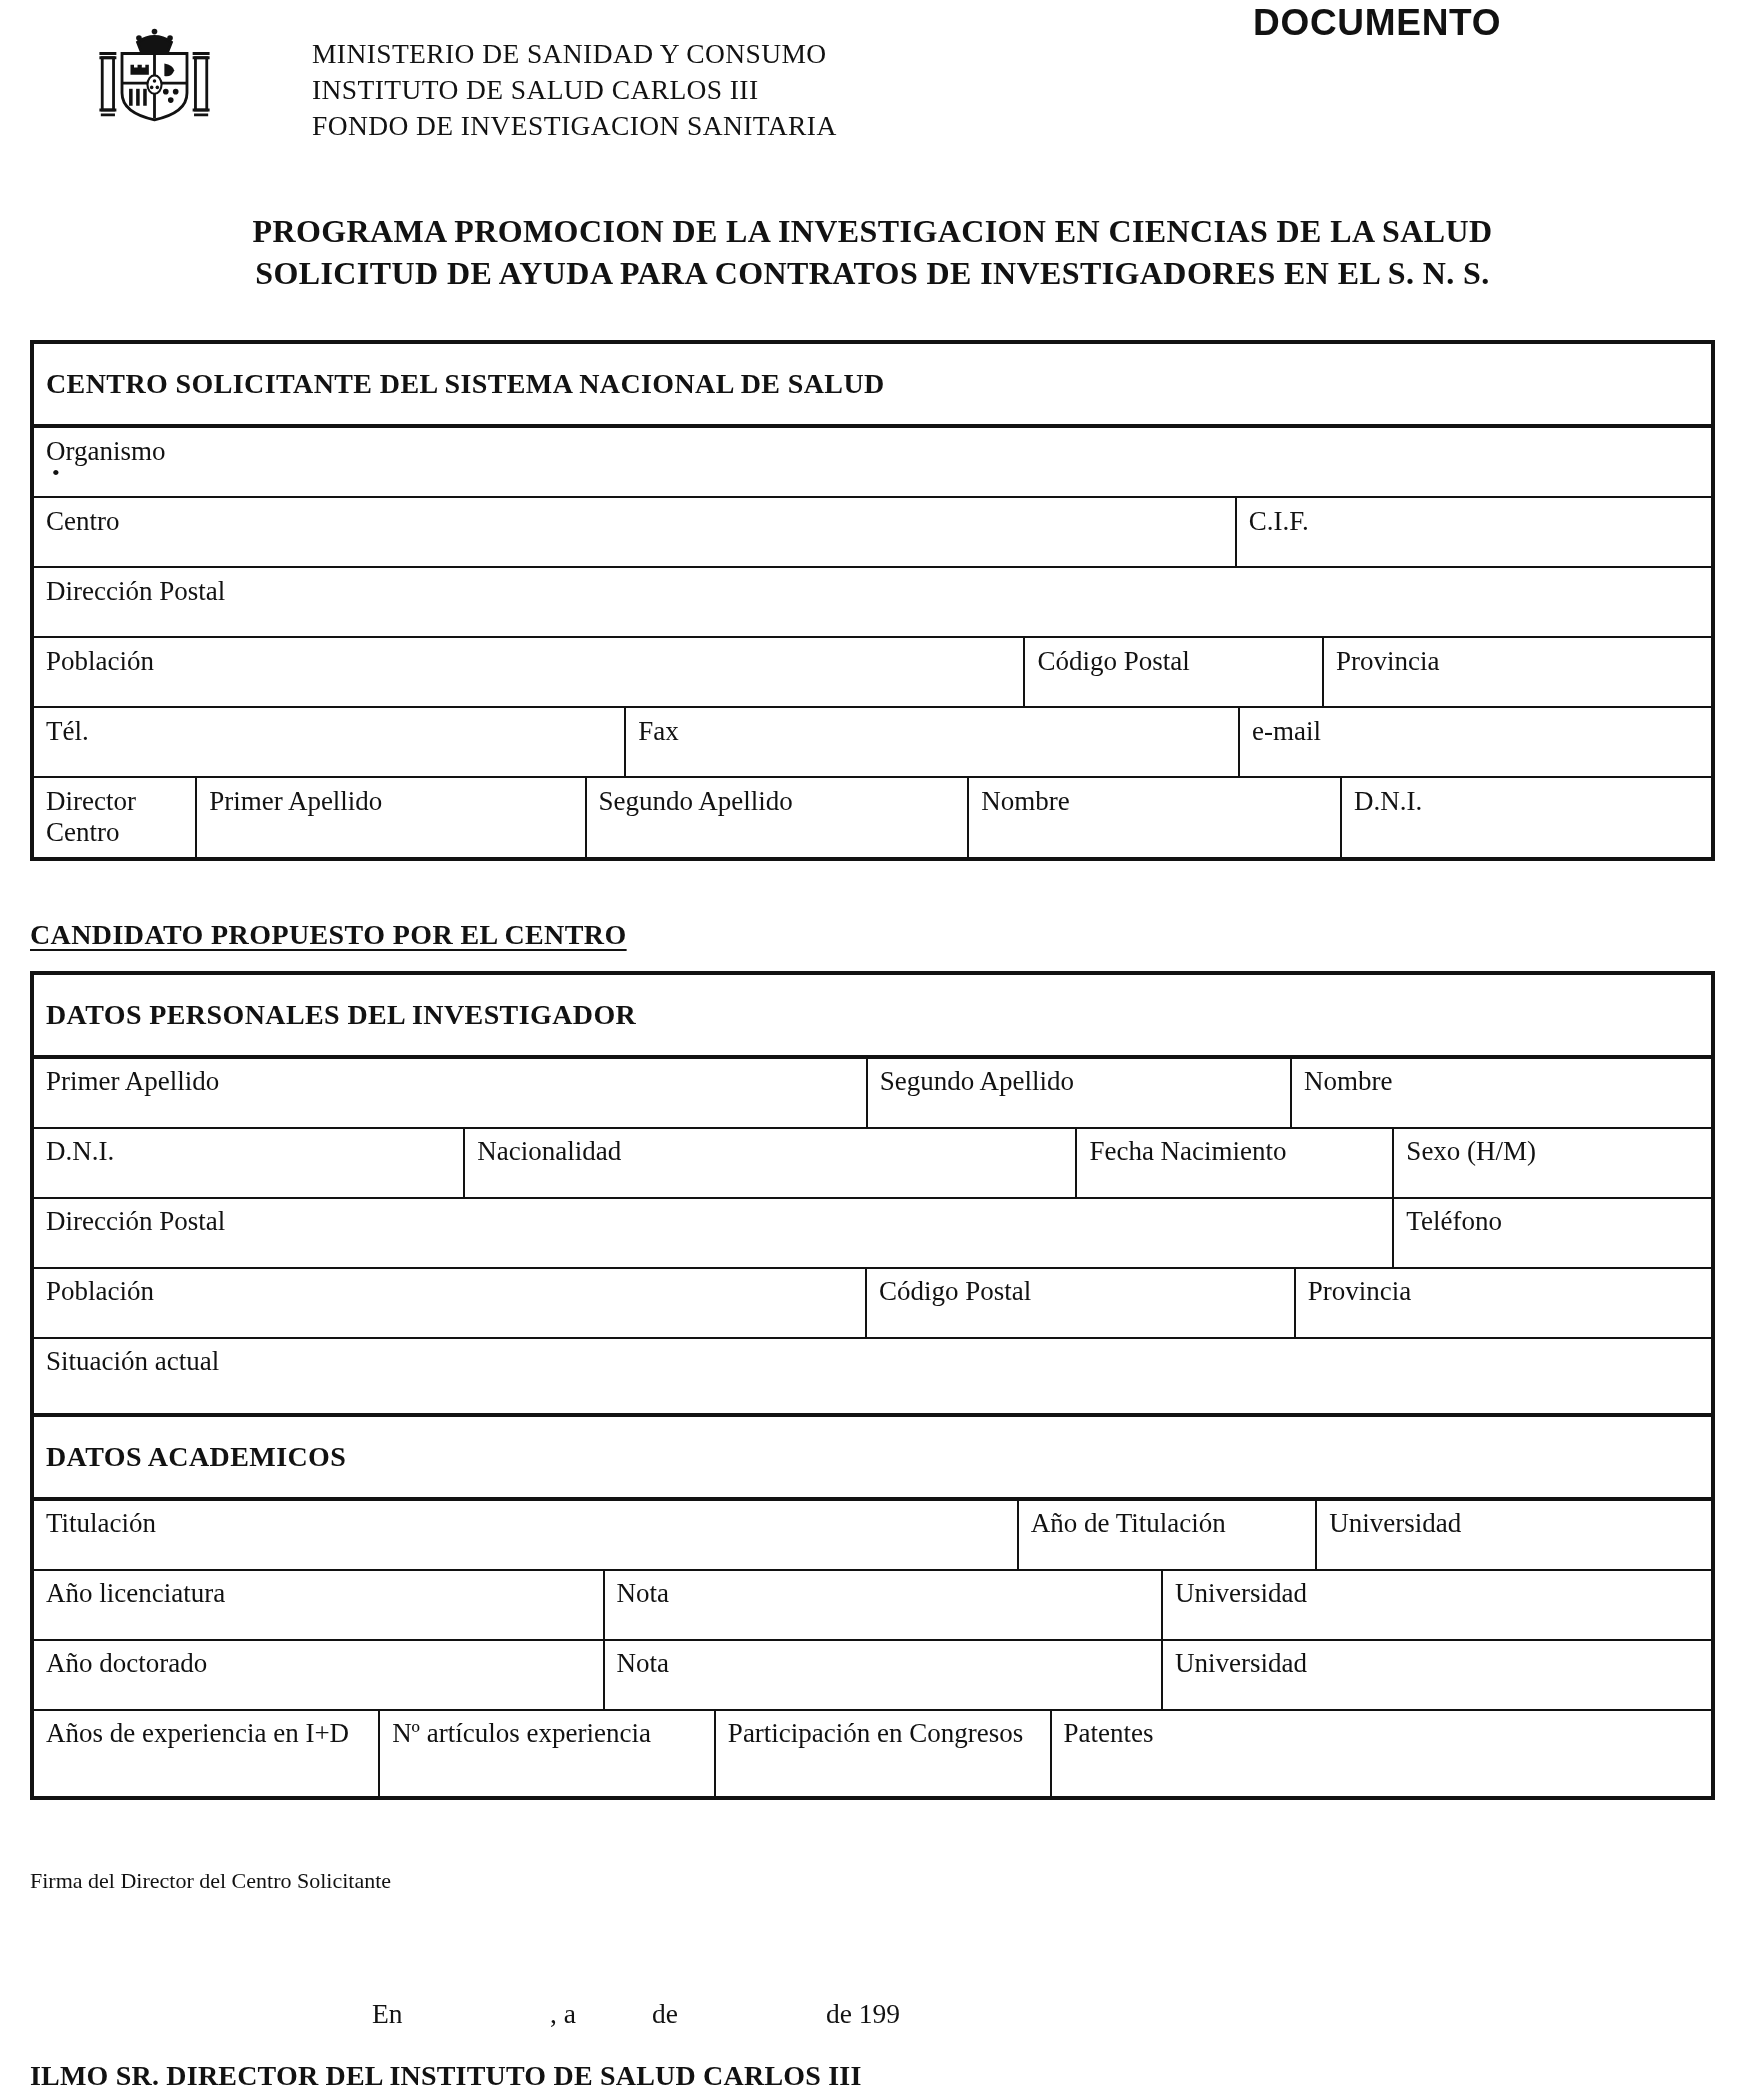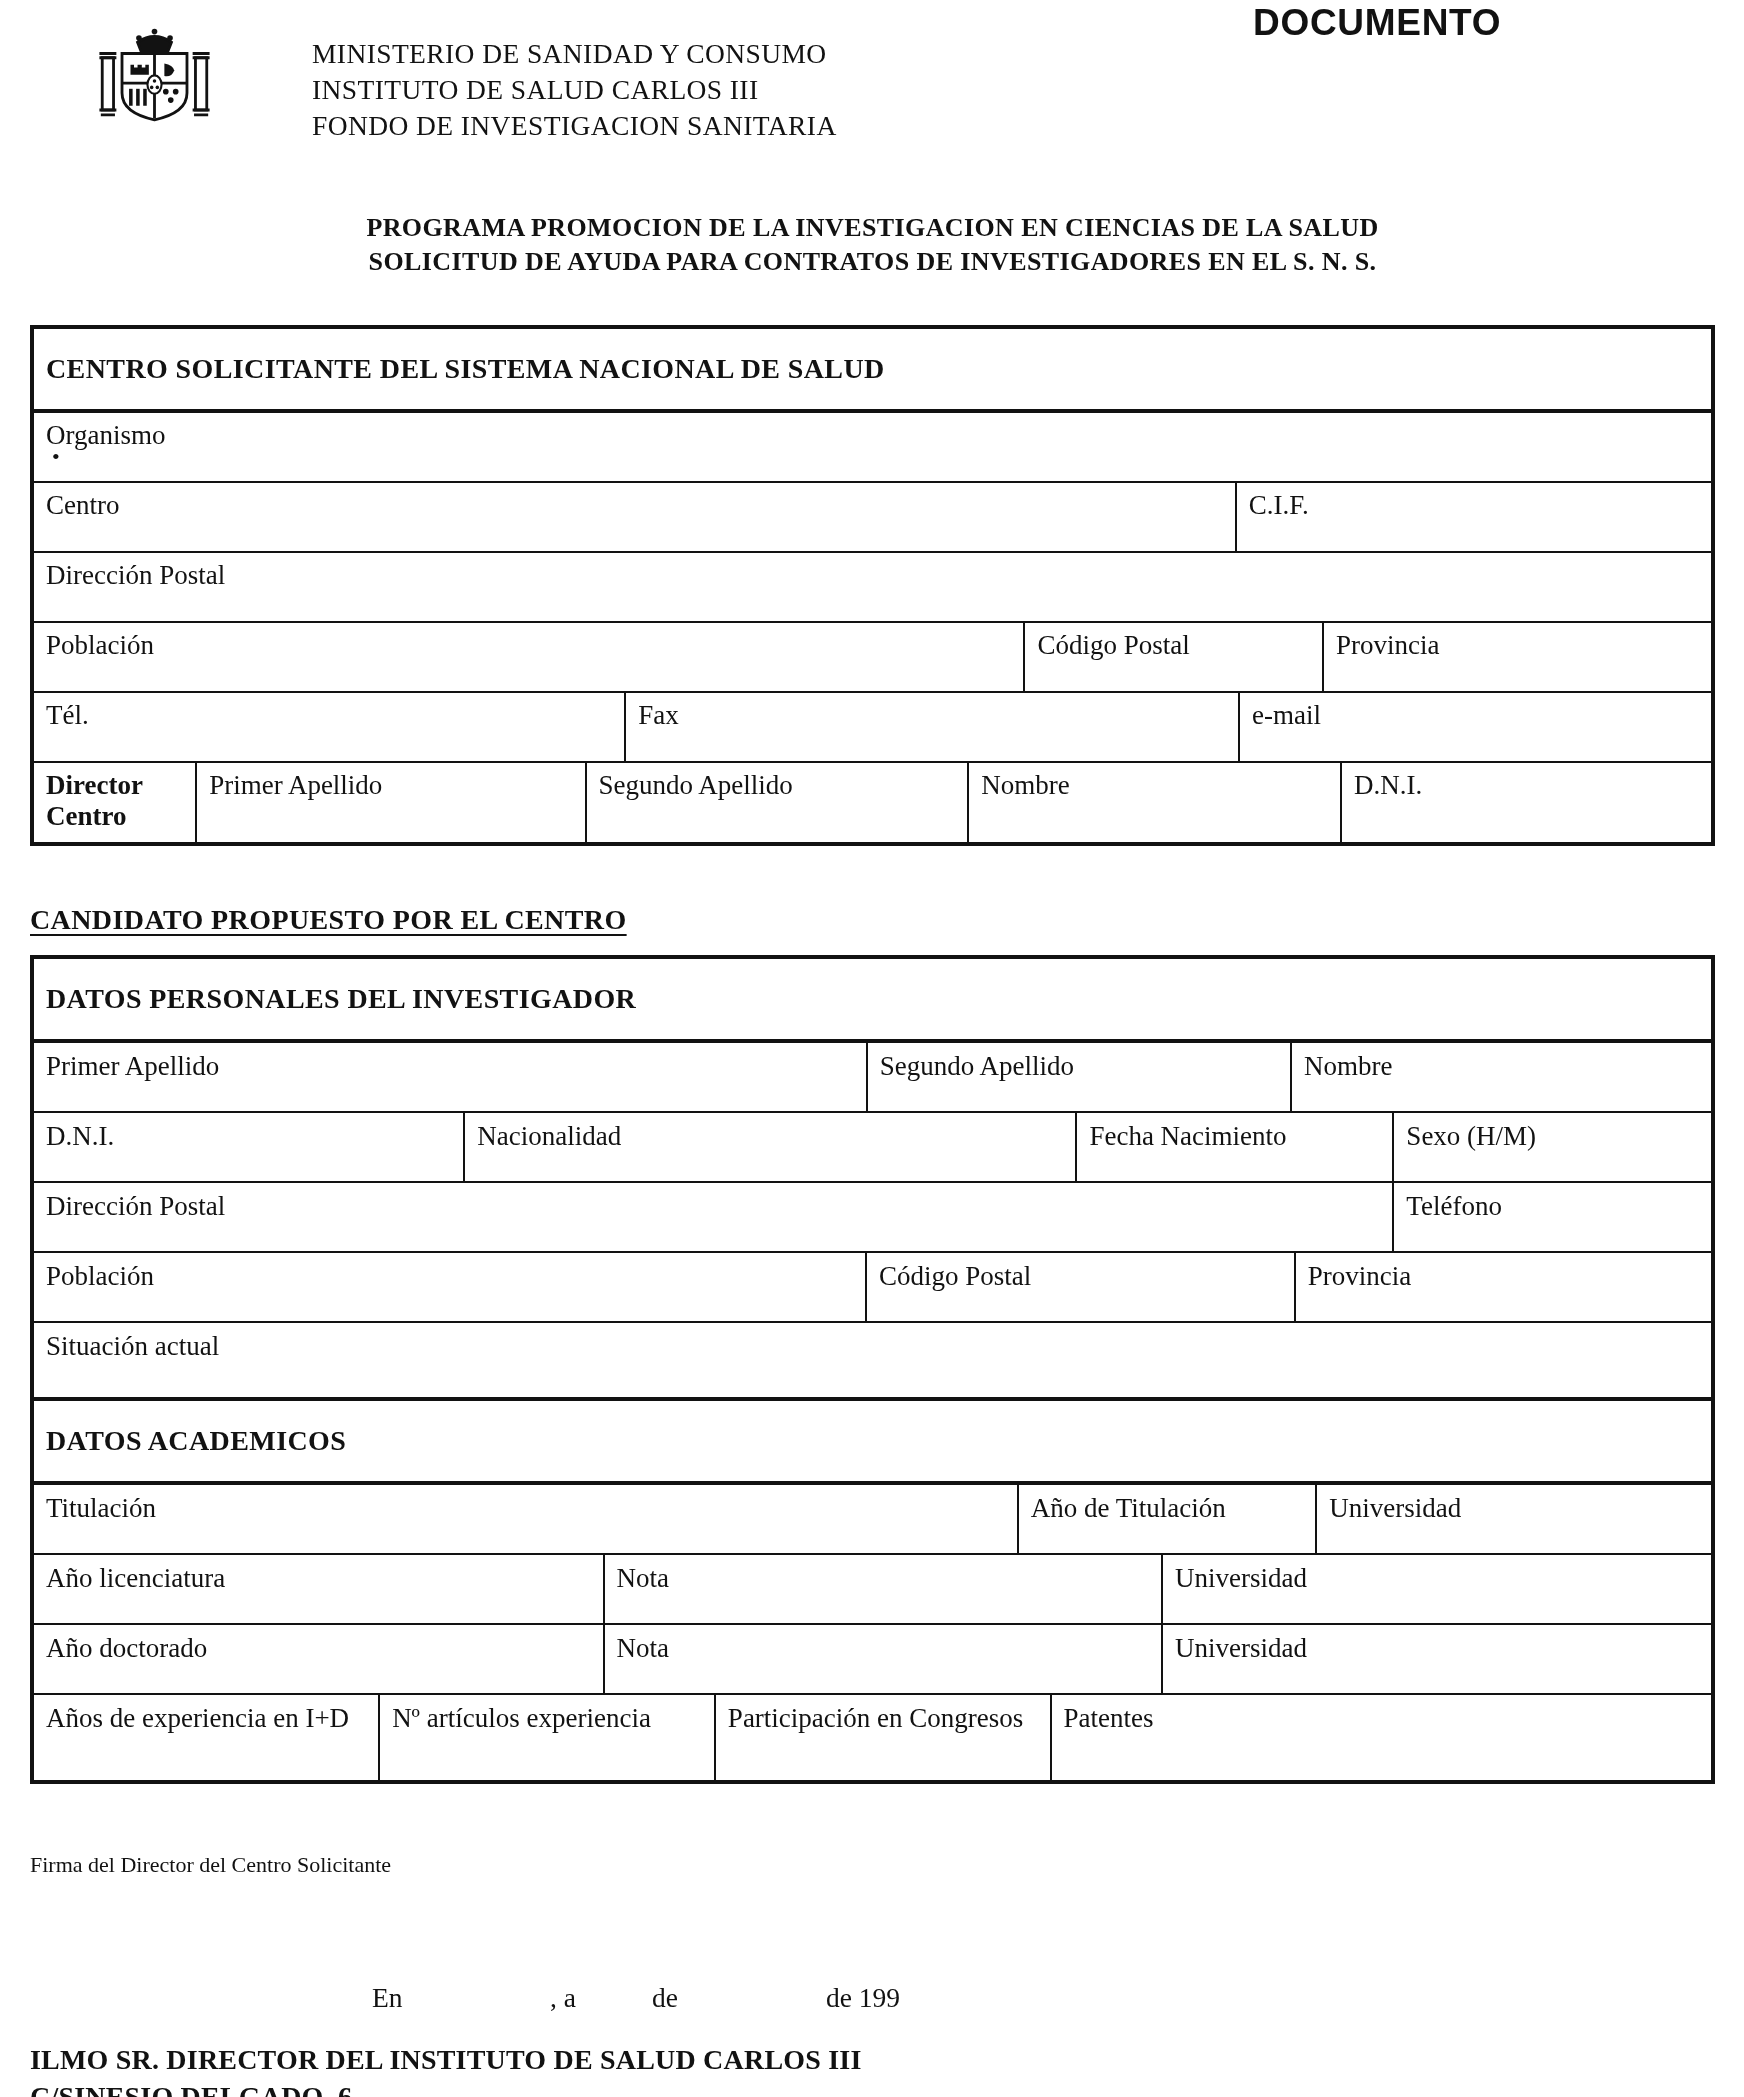--- a/index.html
+++ b/index.html
@@ -32,35 +32,35 @@
     padding-top: 15px;
     font-size: 27.5px;
     line-height: 1.30;
     letter-spacing: 0.4px;
   }
 
   .title-block {
     margin-top: 68px;
     text-align: center;
     font-weight: bold;
-    font-size: 26px;
+    font-size: 32px;
     line-height: 1.30;
     letter-spacing: 0.4px;
   }
 
   .ftable { border: 4.5px solid #121212; margin-top: 46px; }
   .trow { display: grid; border-top: 2.2px solid #121212; }
   .trow:first-child { border-top: none; }
   .trow.sep-thick { border-top-width: 4.5px; }
   .thead-row { min-height: 80px; align-items: center; }
   .thead-row .tcell { min-height: 0; padding-top: 7.4px; padding-bottom: 7.4px; }
   .tcell { min-height: 68px; padding: 7.4px 12px; box-sizing: border-box; }
   .tcell + .tcell { border-left: 2.2px solid #121212; }
   .hcell { font-weight: bold; font-size: 28px; letter-spacing: 0.4px; }
-  .bold { font-weight: bold; padding-left: 12px; }
+  .bold { font-weight: normal; padding-left: 12px; }
   .row-tall .tcell { min-height: 79px; }
   .row-situacion .tcell { min-height: 74px; }
   .row-last .tcell { min-height: 85px; }
   .stray-dot { display: block; line-height: 12px; margin-left: 6px; font-size: 22px; }
 
   .candidato-heading {
     margin-top: 58px;
     font-weight: bold;
     font-size: 28px;
     letter-spacing: 0.4px;

